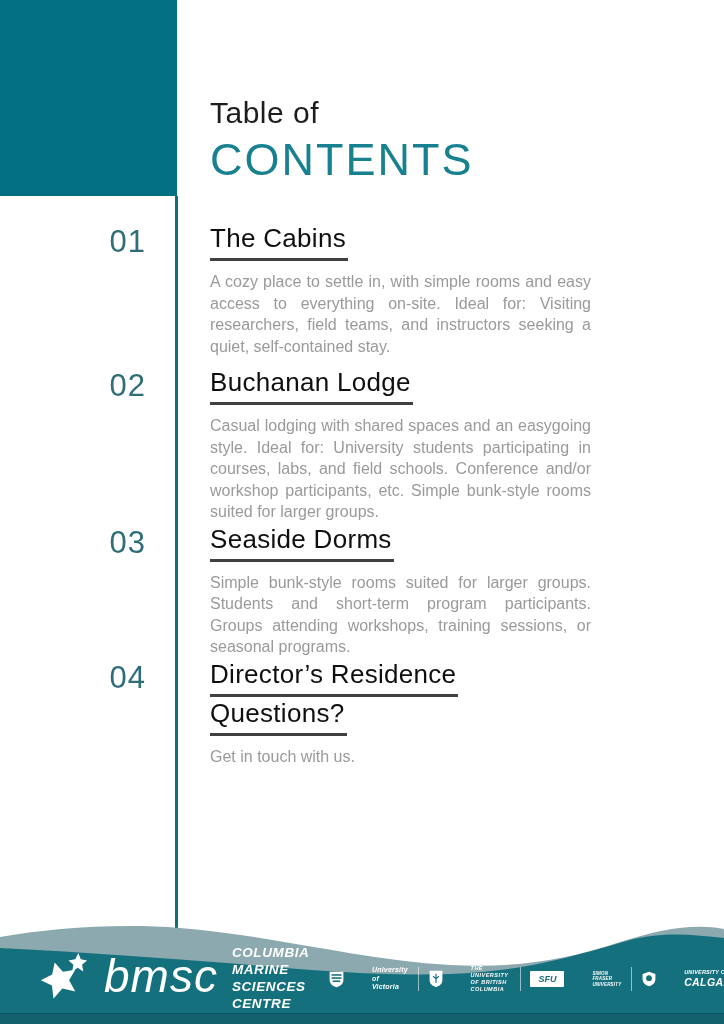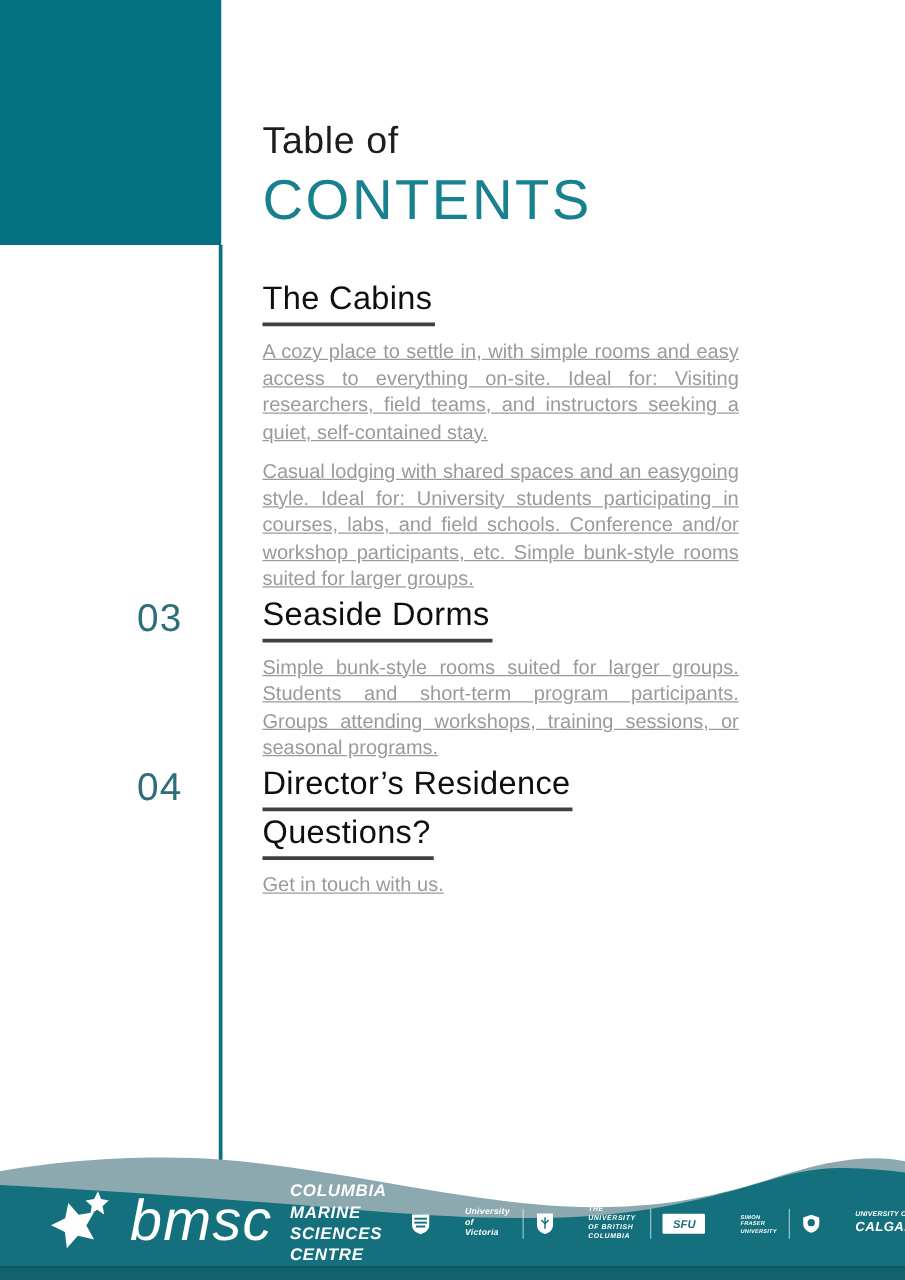--- a/index.html
+++ b/index.html
@@ -45,21 +45,20 @@
     margin:0;padding:0 2px 4px 0;
     font-size:26px;font-weight:500;color:#0f0f0f;
     letter-spacing:0.3px;
     border-bottom:3px solid #404040;
   }
   .section p{
     margin:10px 0 0 0;
     font-size:16px;line-height:21.5px;
     color:#9a9a9a;
     text-align:justify;
-    text-decoration:underline;
   }
   .sec-1{margin-bottom:10px;}
   .sec-2,.sec-3,.sec-4{margin-bottom:1px;}
   .sec-4 .content p{width:350px;}
   
   .waves{position:absolute;left:0;bottom:0;width:724px;height:106px;}
   .bottom-strip{
     position:absolute;left:0;bottom:0;width:724px;height:10px;
     background:#13616d;border-top:1px solid #0d5260;
   }
@@ -105,28 +104,31 @@
   <div class="vline"></div>
 
   <div class="title-wrap">
     <div class="title-line1">Table of</div>
     <div class="title-line2">CONTENTS</div>
   </div>
 
   <div class="toc">
 
     <div class="section sec-1">
+      <span class="num">01</span>
       <div class="content">
         <h2>The Cabins</h2>
         <p>A cozy place to settle in, with simple rooms and easy access to everything on-site. Ideal for: Visiting researchers, field teams, and instructors seeking a quiet, self-contained stay.</p>
       </div>
     </div>
 
     <div class="section sec-2">
-      <div class="content">
+      <span class="num">02</span>
+      <div class="content">
+        <h2>Buchanan Lodge</h2>
         <p>Casual lodging with shared spaces and an easygoing style. Ideal for: University students participating in courses, labs, and field schools. Conference and/or workshop participants, etc. Simple bunk-style rooms suited for larger groups.</p>
       </div>
     </div>
 
     <div class="section sec-3">
       <span class="num">03</span>
       <div class="content">
         <h2>Seaside Dorms</h2>
         <p>Simple bunk-style rooms suited for larger groups. Students and short-term program participants. Groups attending workshops, training sessions, or seasonal programs.</p>
       </div>

